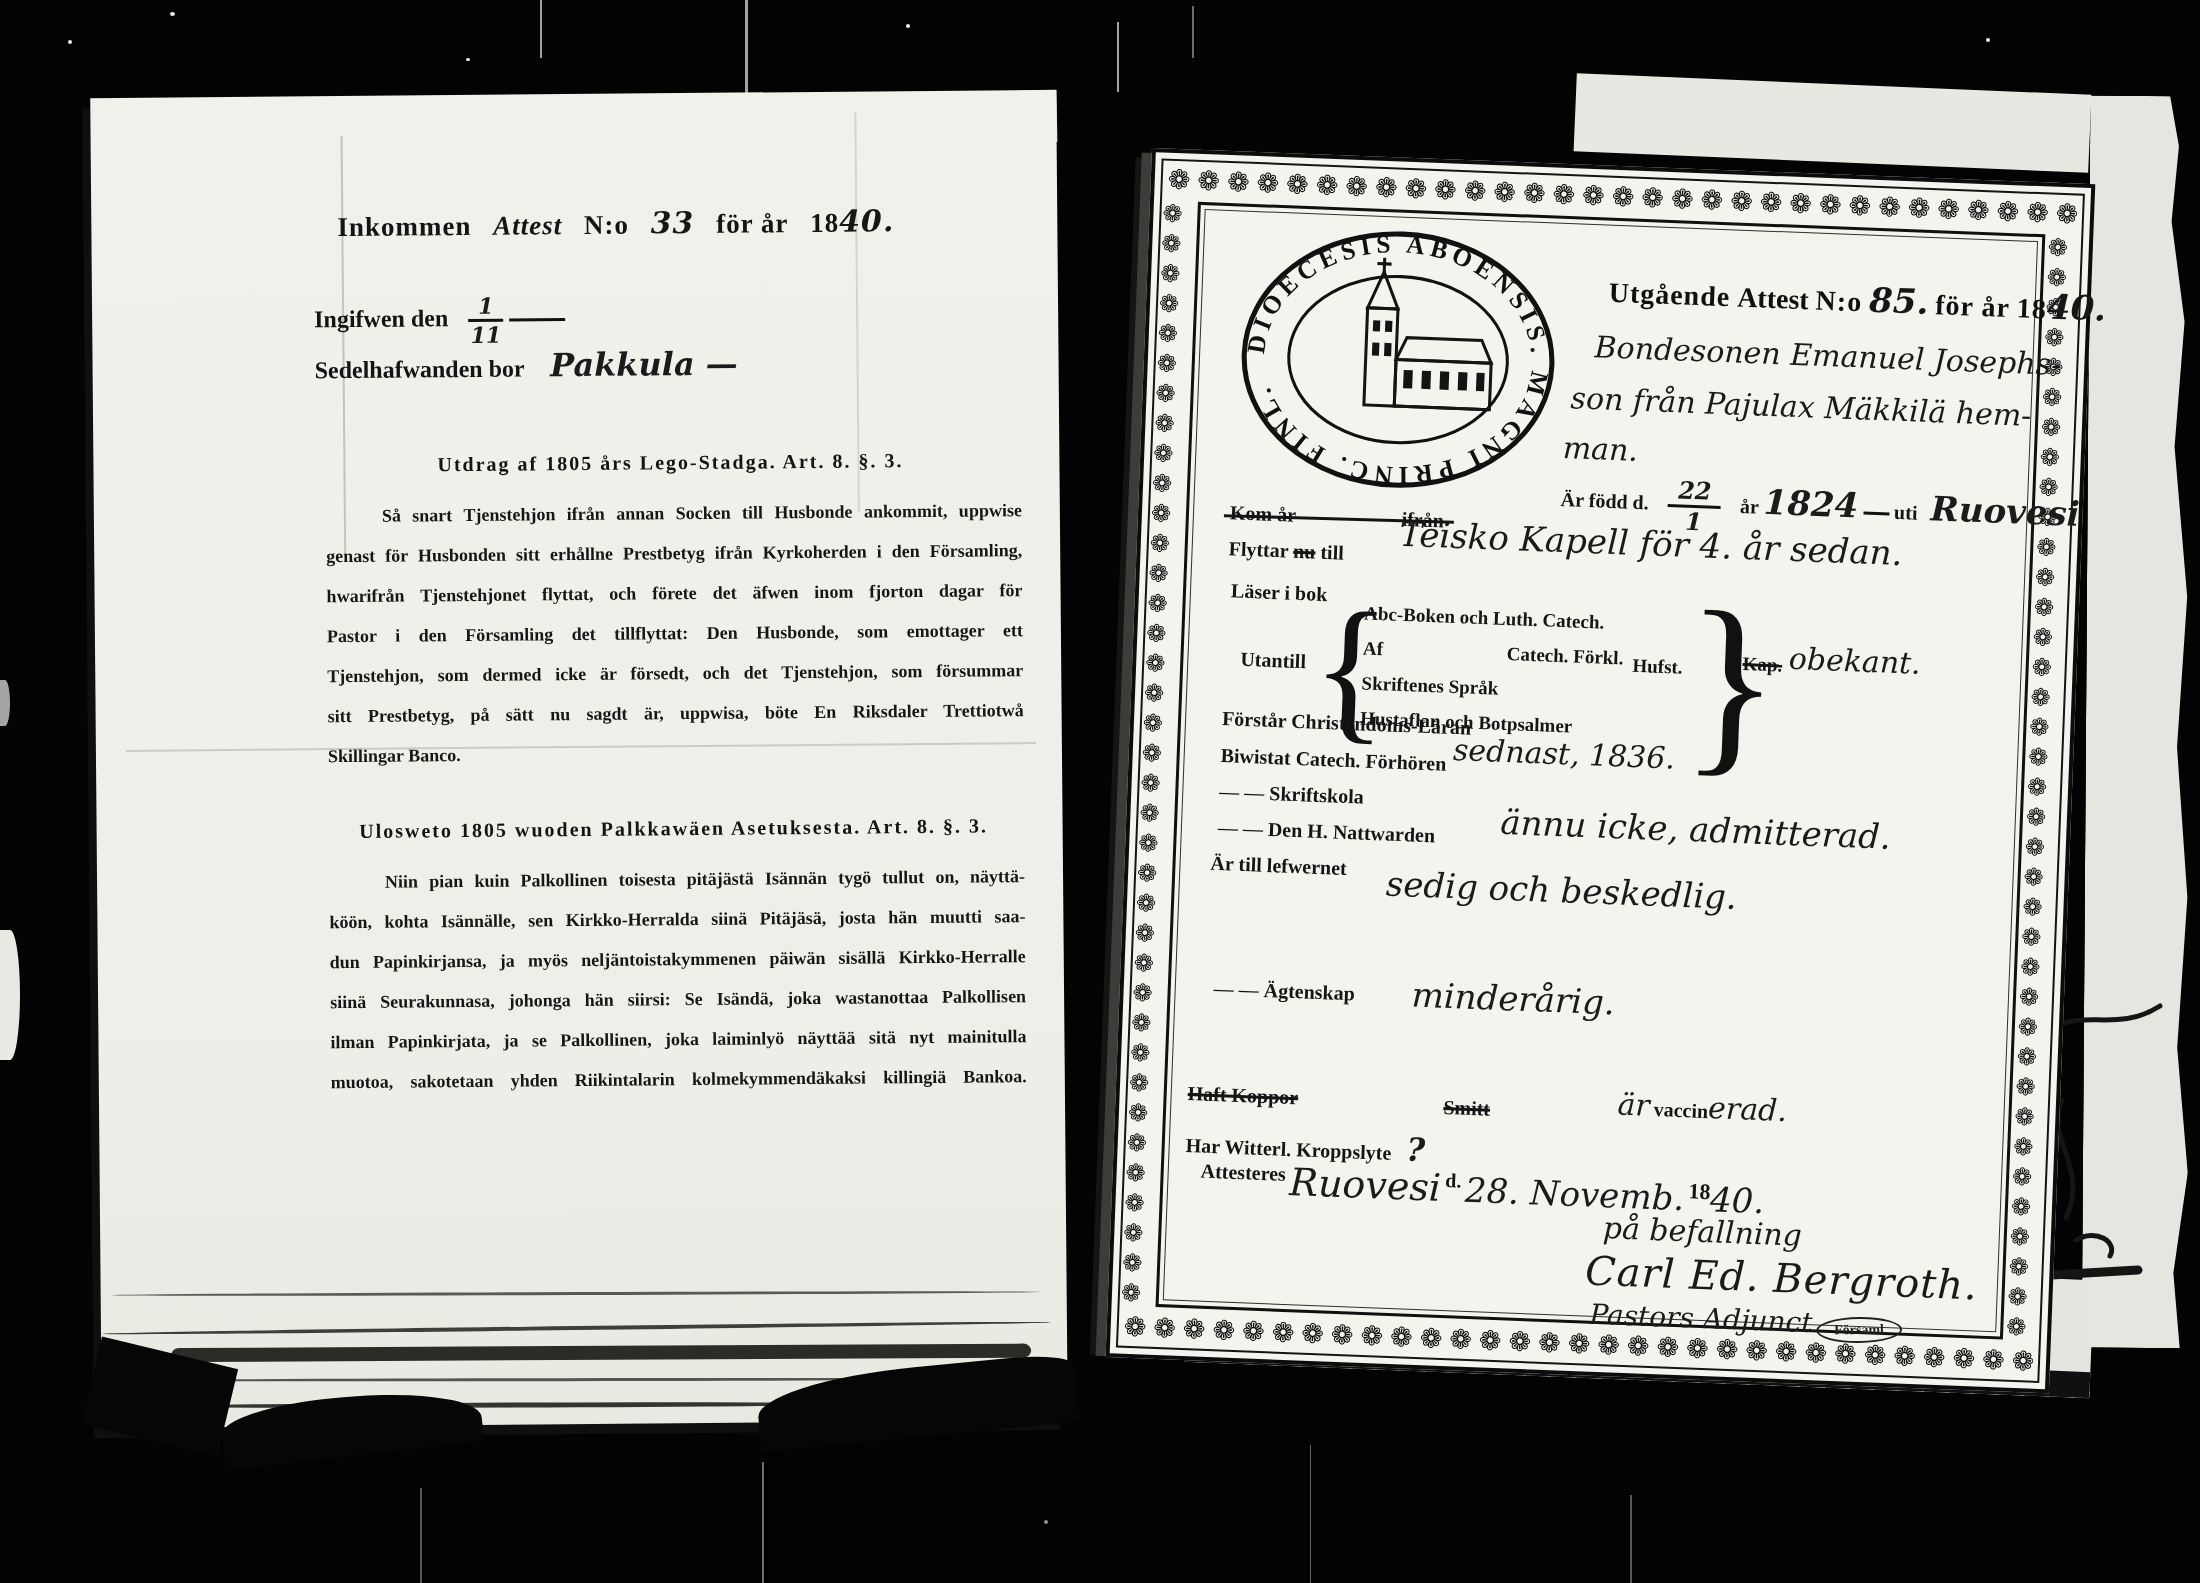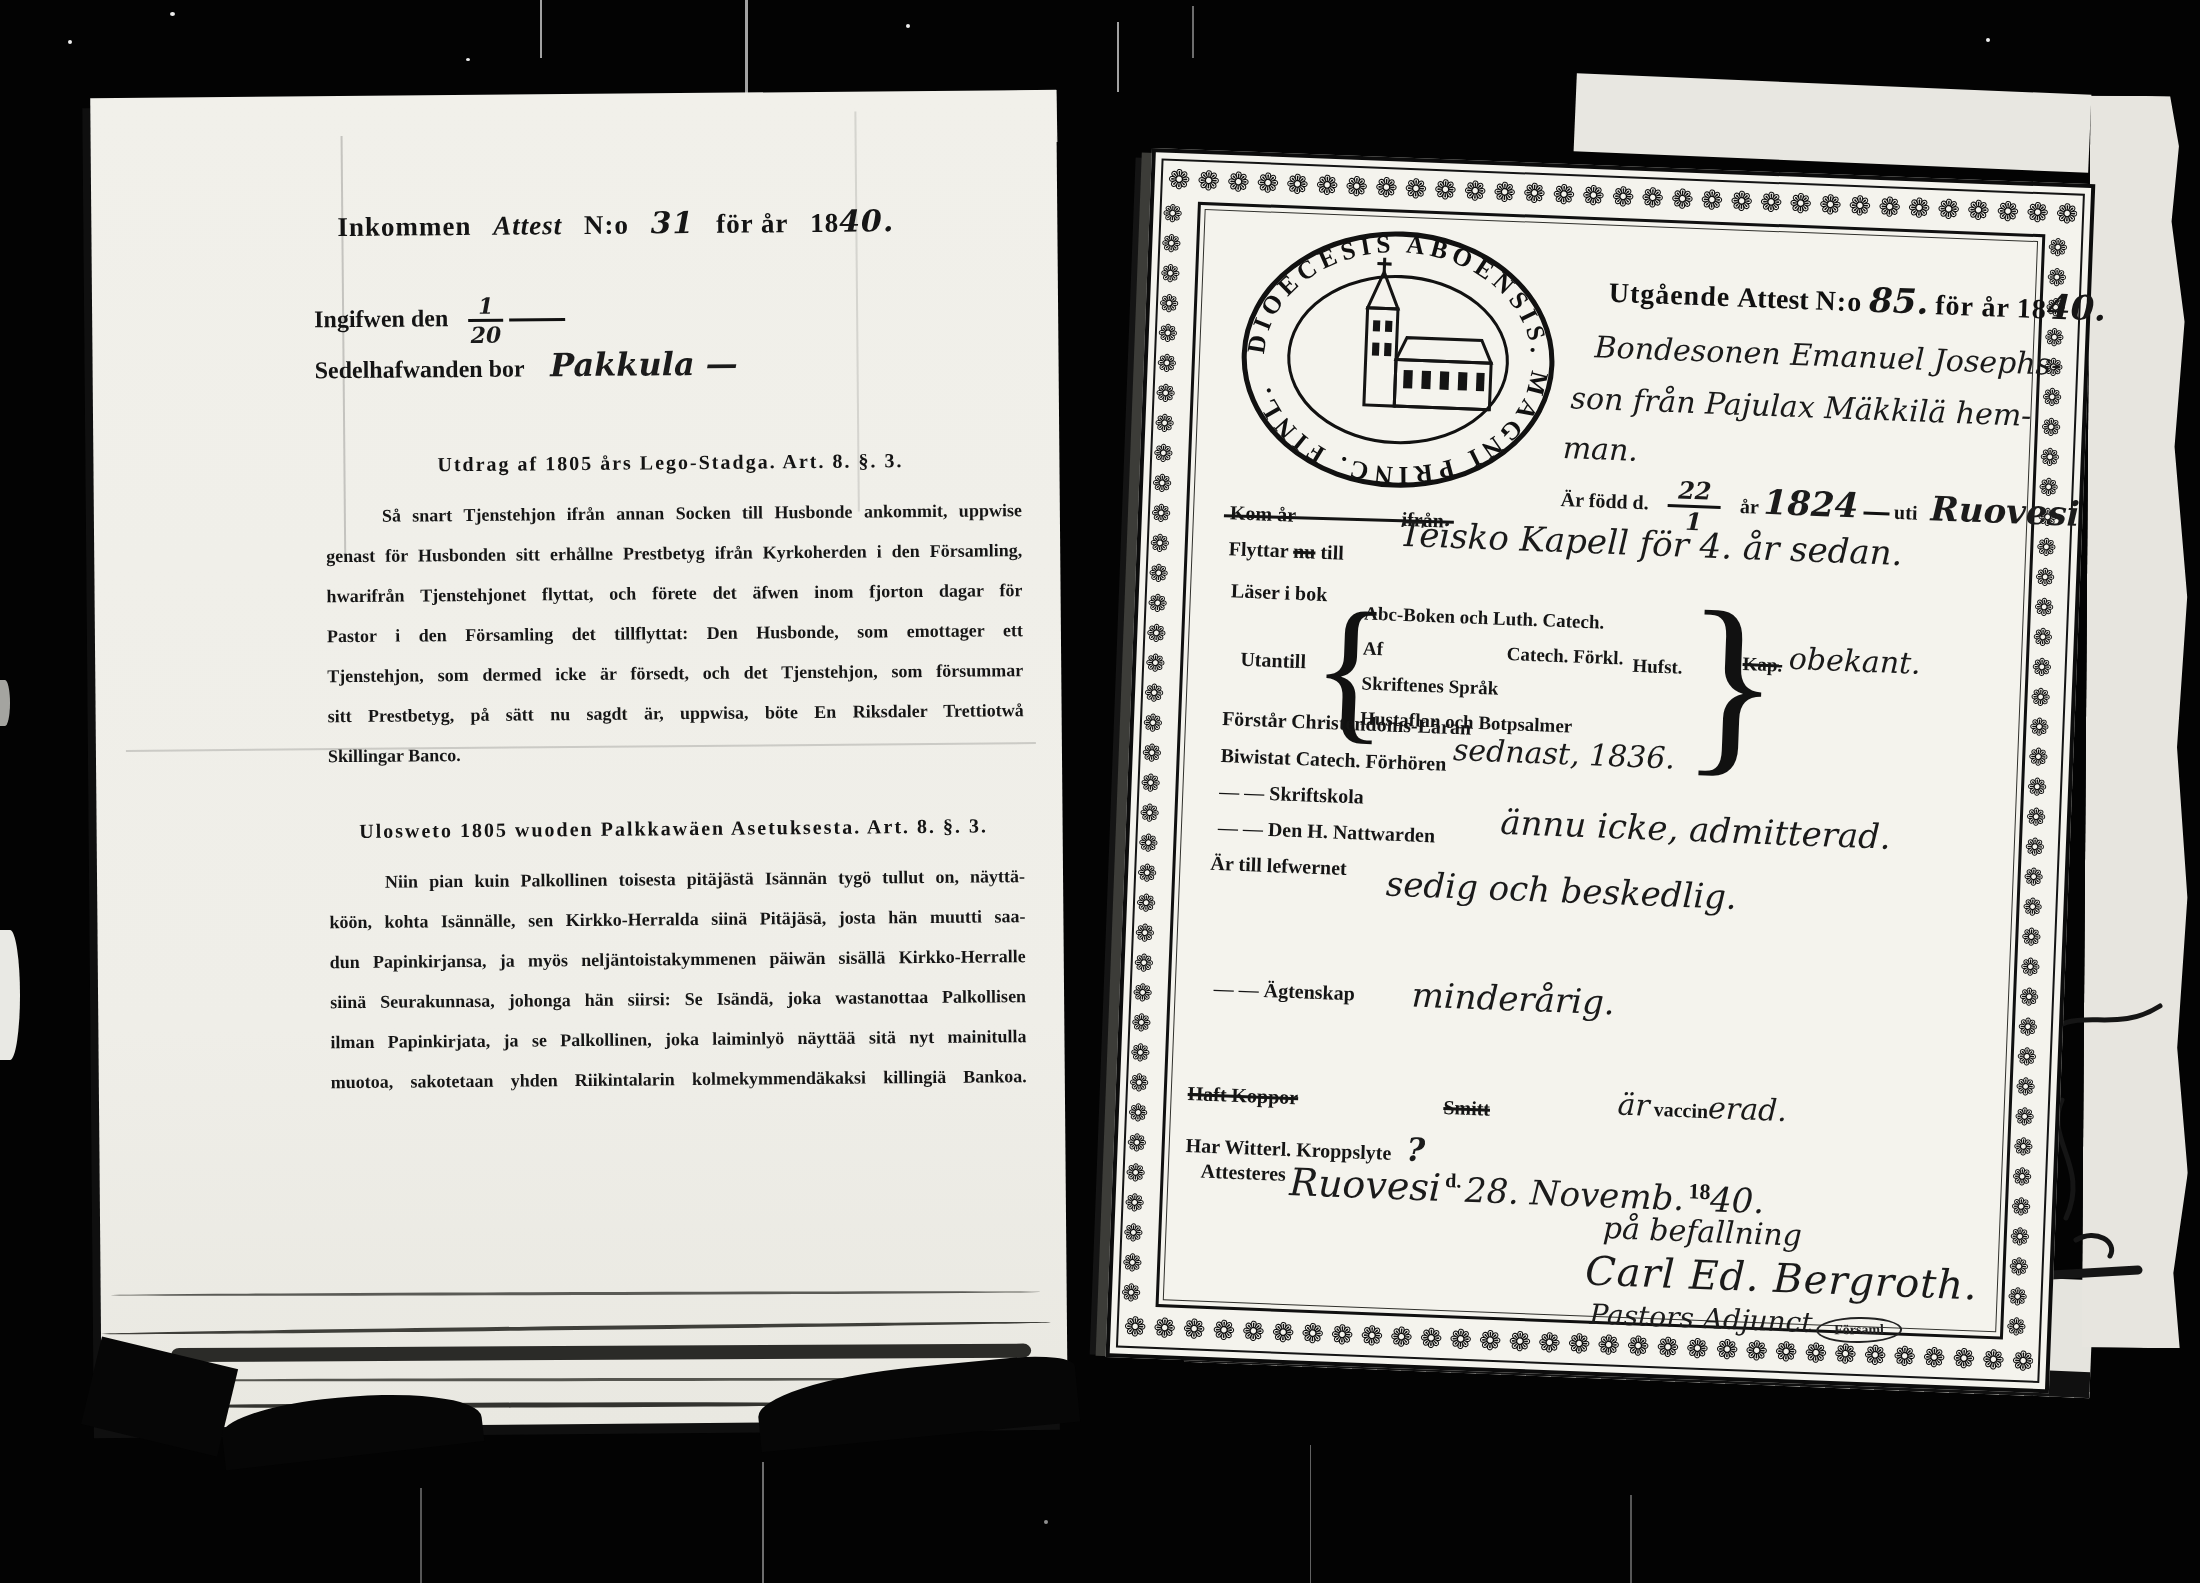--- a/index.html
+++ b/index.html
@@ -94,30 +94,30 @@
 
   <div class="page-left">
     <div class="crease-v" style="left:250px;top:40px;height:420px;"></div>
     <div class="crease-v" style="left:764px;top:20px;height:400px;opacity:.6;"></div>
     <div class="crease-h" style="left:30px;top:652px;width:910px;"></div>
 
     <div class="lp-abs lp-title" style="left:246px;top:112px;">
       <span class="fr">Inkommen</span>
       <span class="it">Attest</span>
       <span class="fr">N:o</span>
-      <span class="hw-num">31</span>
+      <span class="hw-num">33</span>
       <span class="fr">för år</span>
       <span class="fr" style="margin-right:0;">18</span><span class="hw-num" style="margin-right:0;">40.</span>
     </div>
 
     <div class="lp-abs lp-row" style="left:222px;top:200px;">
       <span>Ingifwen den</span>
       <span class="frac hwc" style="margin-left:14px;">
         <span class="num">1</span>
-        <span class="den">20</span>
+        <span class="den">11</span>
       </span>
       <span class="gap" style="width:56px;border-top:3px solid #111;vertical-align:middle;"></span>
     </div>
 
     <div class="lp-abs lp-row" style="left:222px;top:252px;">
       <span>Sedelhafwanden bor</span>
       <span class="hwc" style="font-size:32px;margin-left:20px;">Pakkula —</span>
     </div>
 
     <div class="para-head" style="left:232px;top:358px;">Utdrag af 1805 års Lego-Stadga. Art. 8. §. 3.</div>

